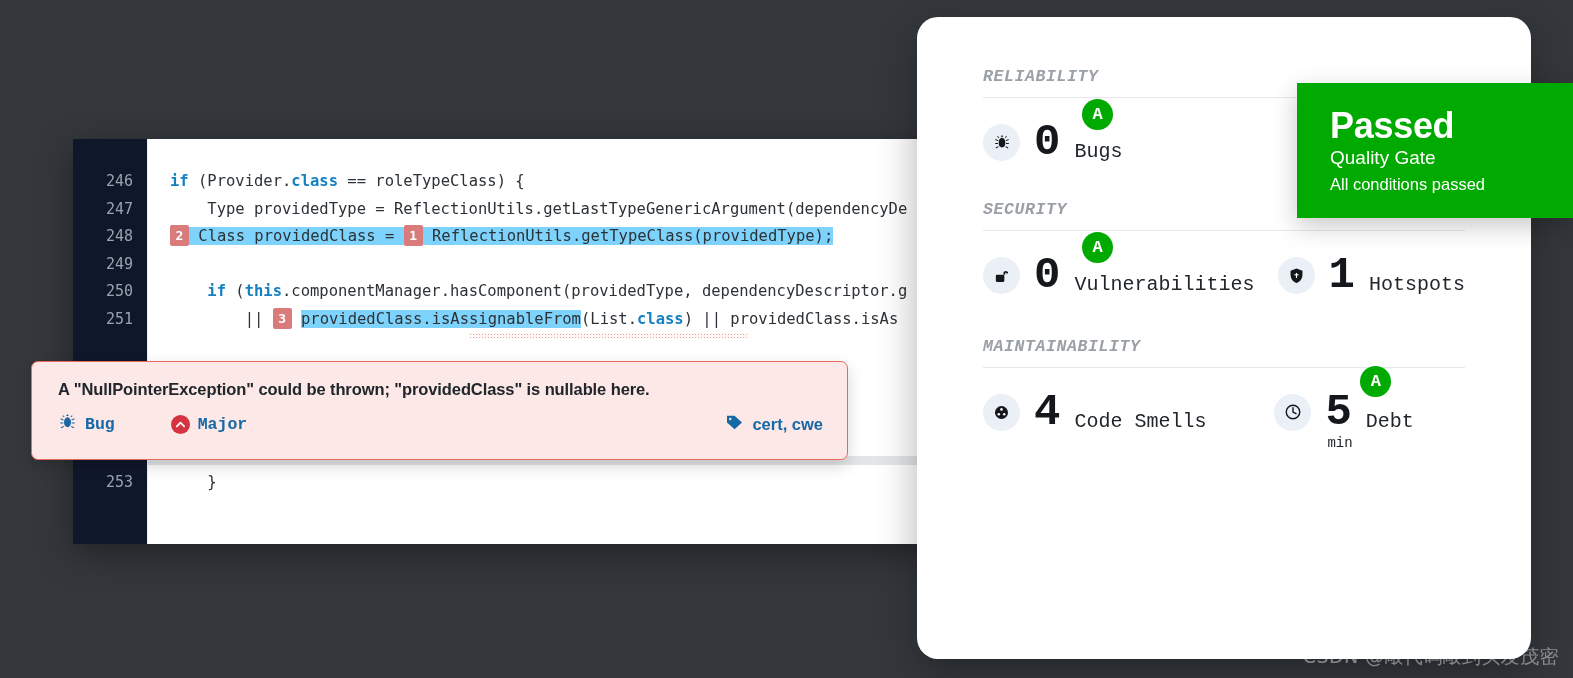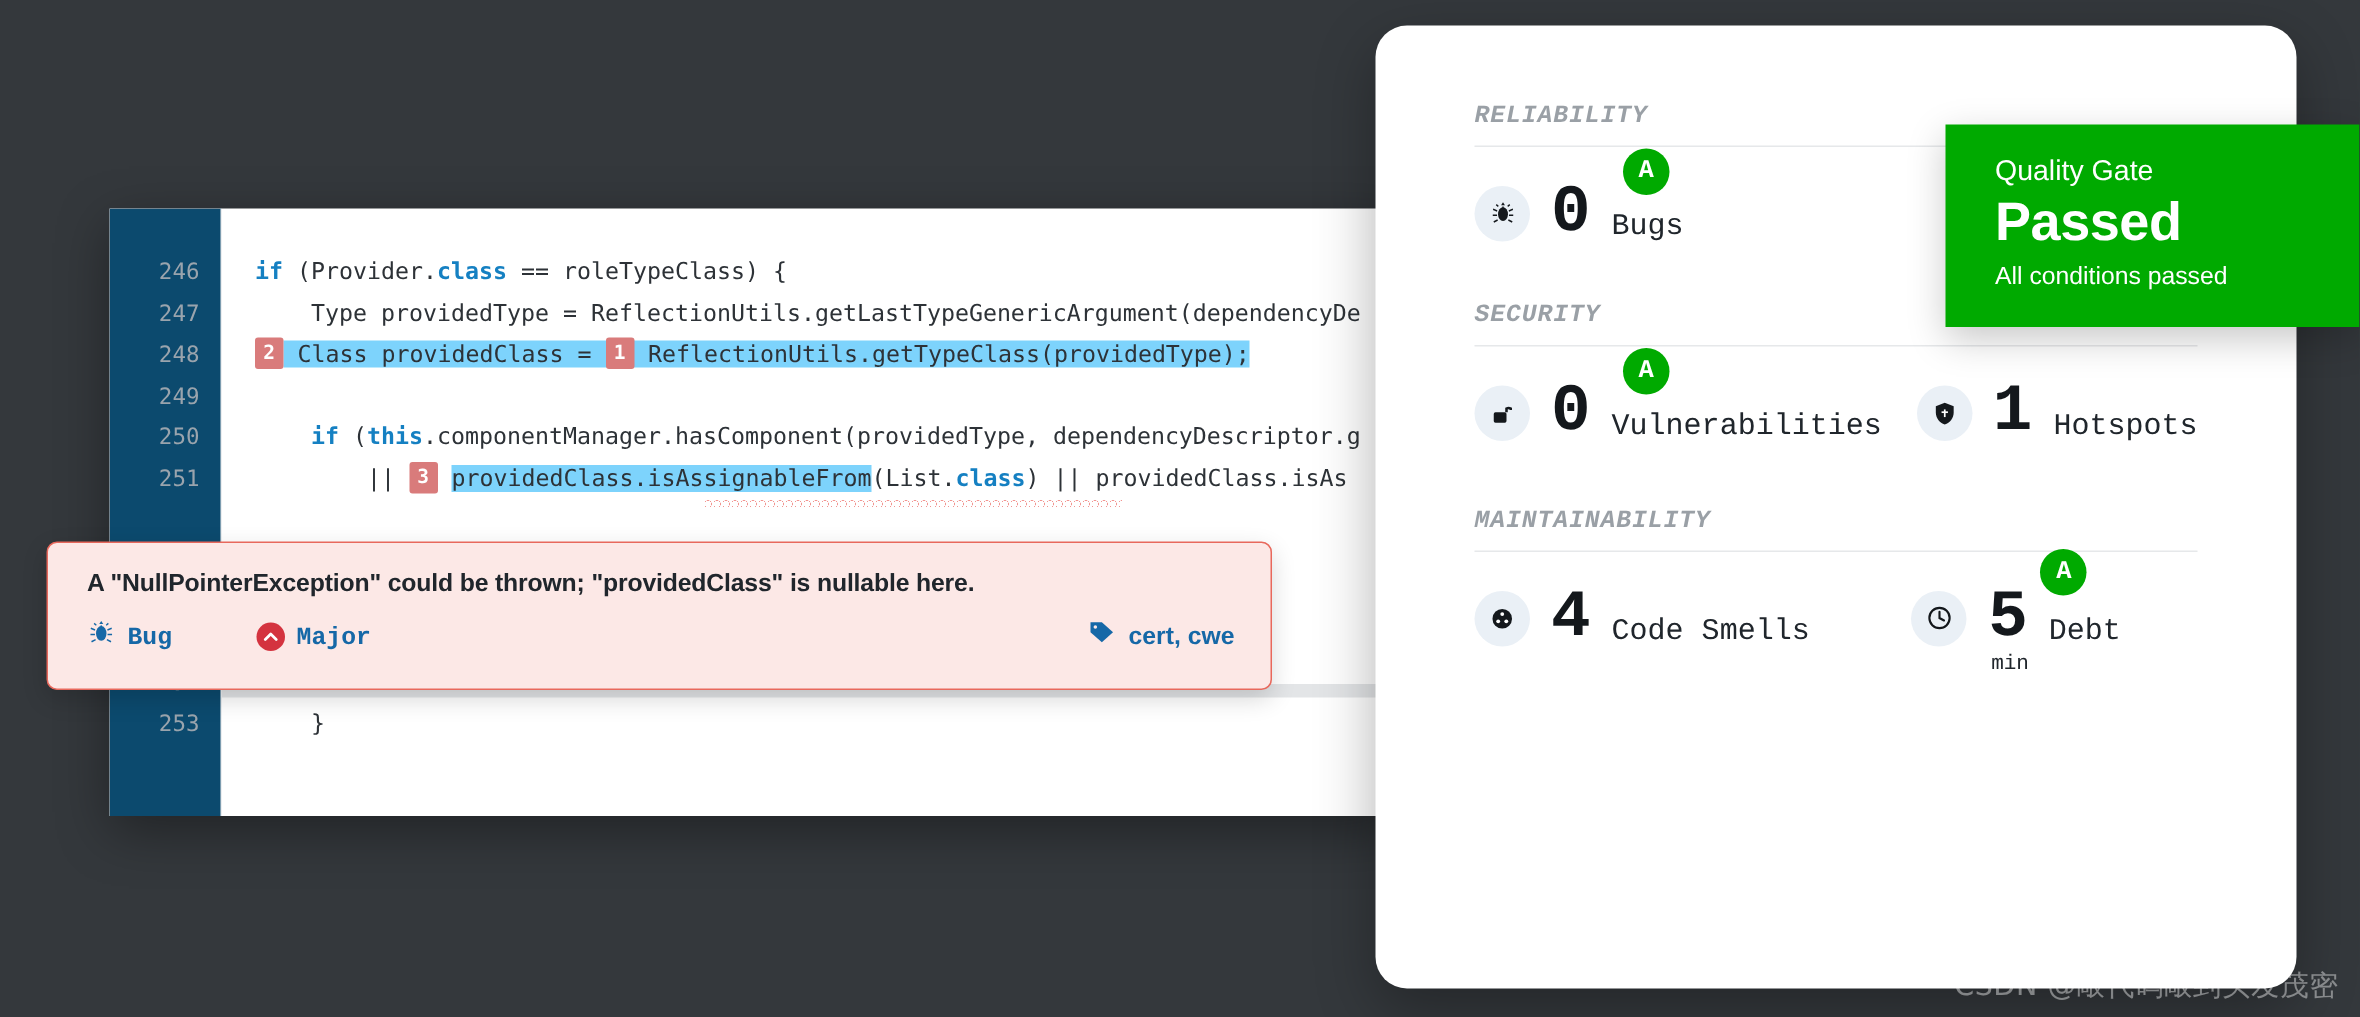--- a/index.html
+++ b/index.html
@@ -30,21 +30,21 @@
     top: 139px;
     width: 860px;
     height: 405px;
     background: #ffffff;
     box-shadow: 0 10px 34px rgba(0,0,0,0.38);
     overflow: hidden;
     display: flex;
   }
   #code-gutter {
     width: 75px;
-    background: #0c4a6e;
+    background: #0f172a;
     border-right: 1px solid #eceef0;
     flex: 0 0 75px;
     padding-top: 29px;
   }
   #code-gutter .ln {
     height: 27.6px;
     line-height: 27.6px;
     text-align: right;
     padding-right: 14px;
     font-family: "DejaVu Sans Mono", monospace;
@@ -411,18 +411,18 @@
           <span class="metric-unit">min</span>
         </span>
         <span class="metric-label">Debt</span>
         <span class="grade on-debt">A</span>
       </div>
     </div>
   </div>
 </div>
 
 <div id="quality-gate">
+  <div id="qg-status">Passed</div>
   <div id="qg-label">Quality Gate</div>
-  <div id="qg-status">Passed</div>
   <div id="qg-sub">All conditions passed</div>
 </div>
 
 <div id="watermark">CSDN @敲代码敲到头发茂密</div>
 
 </body></html>

